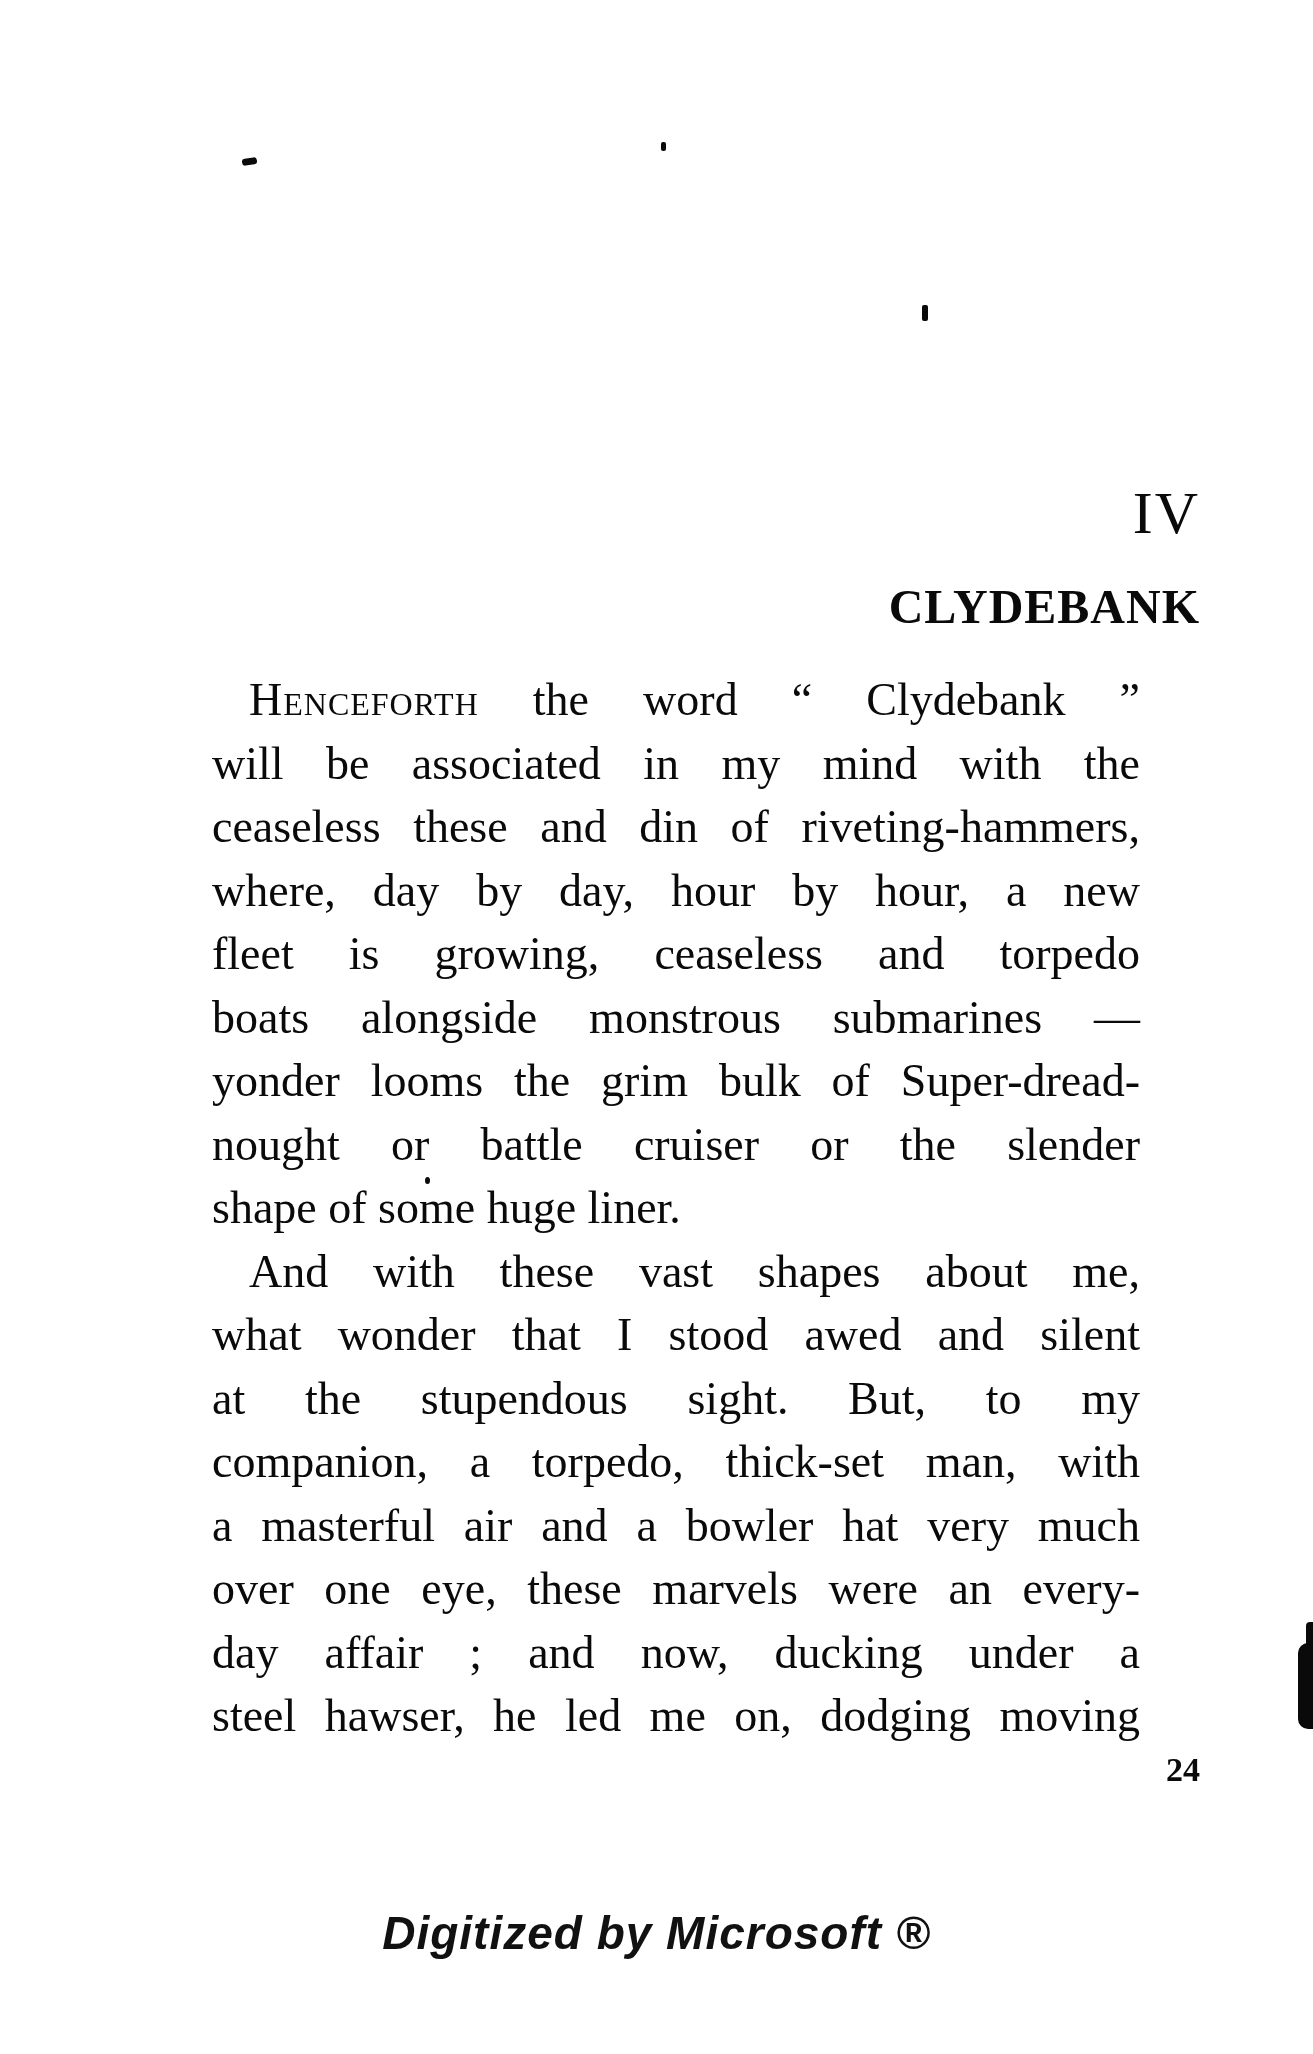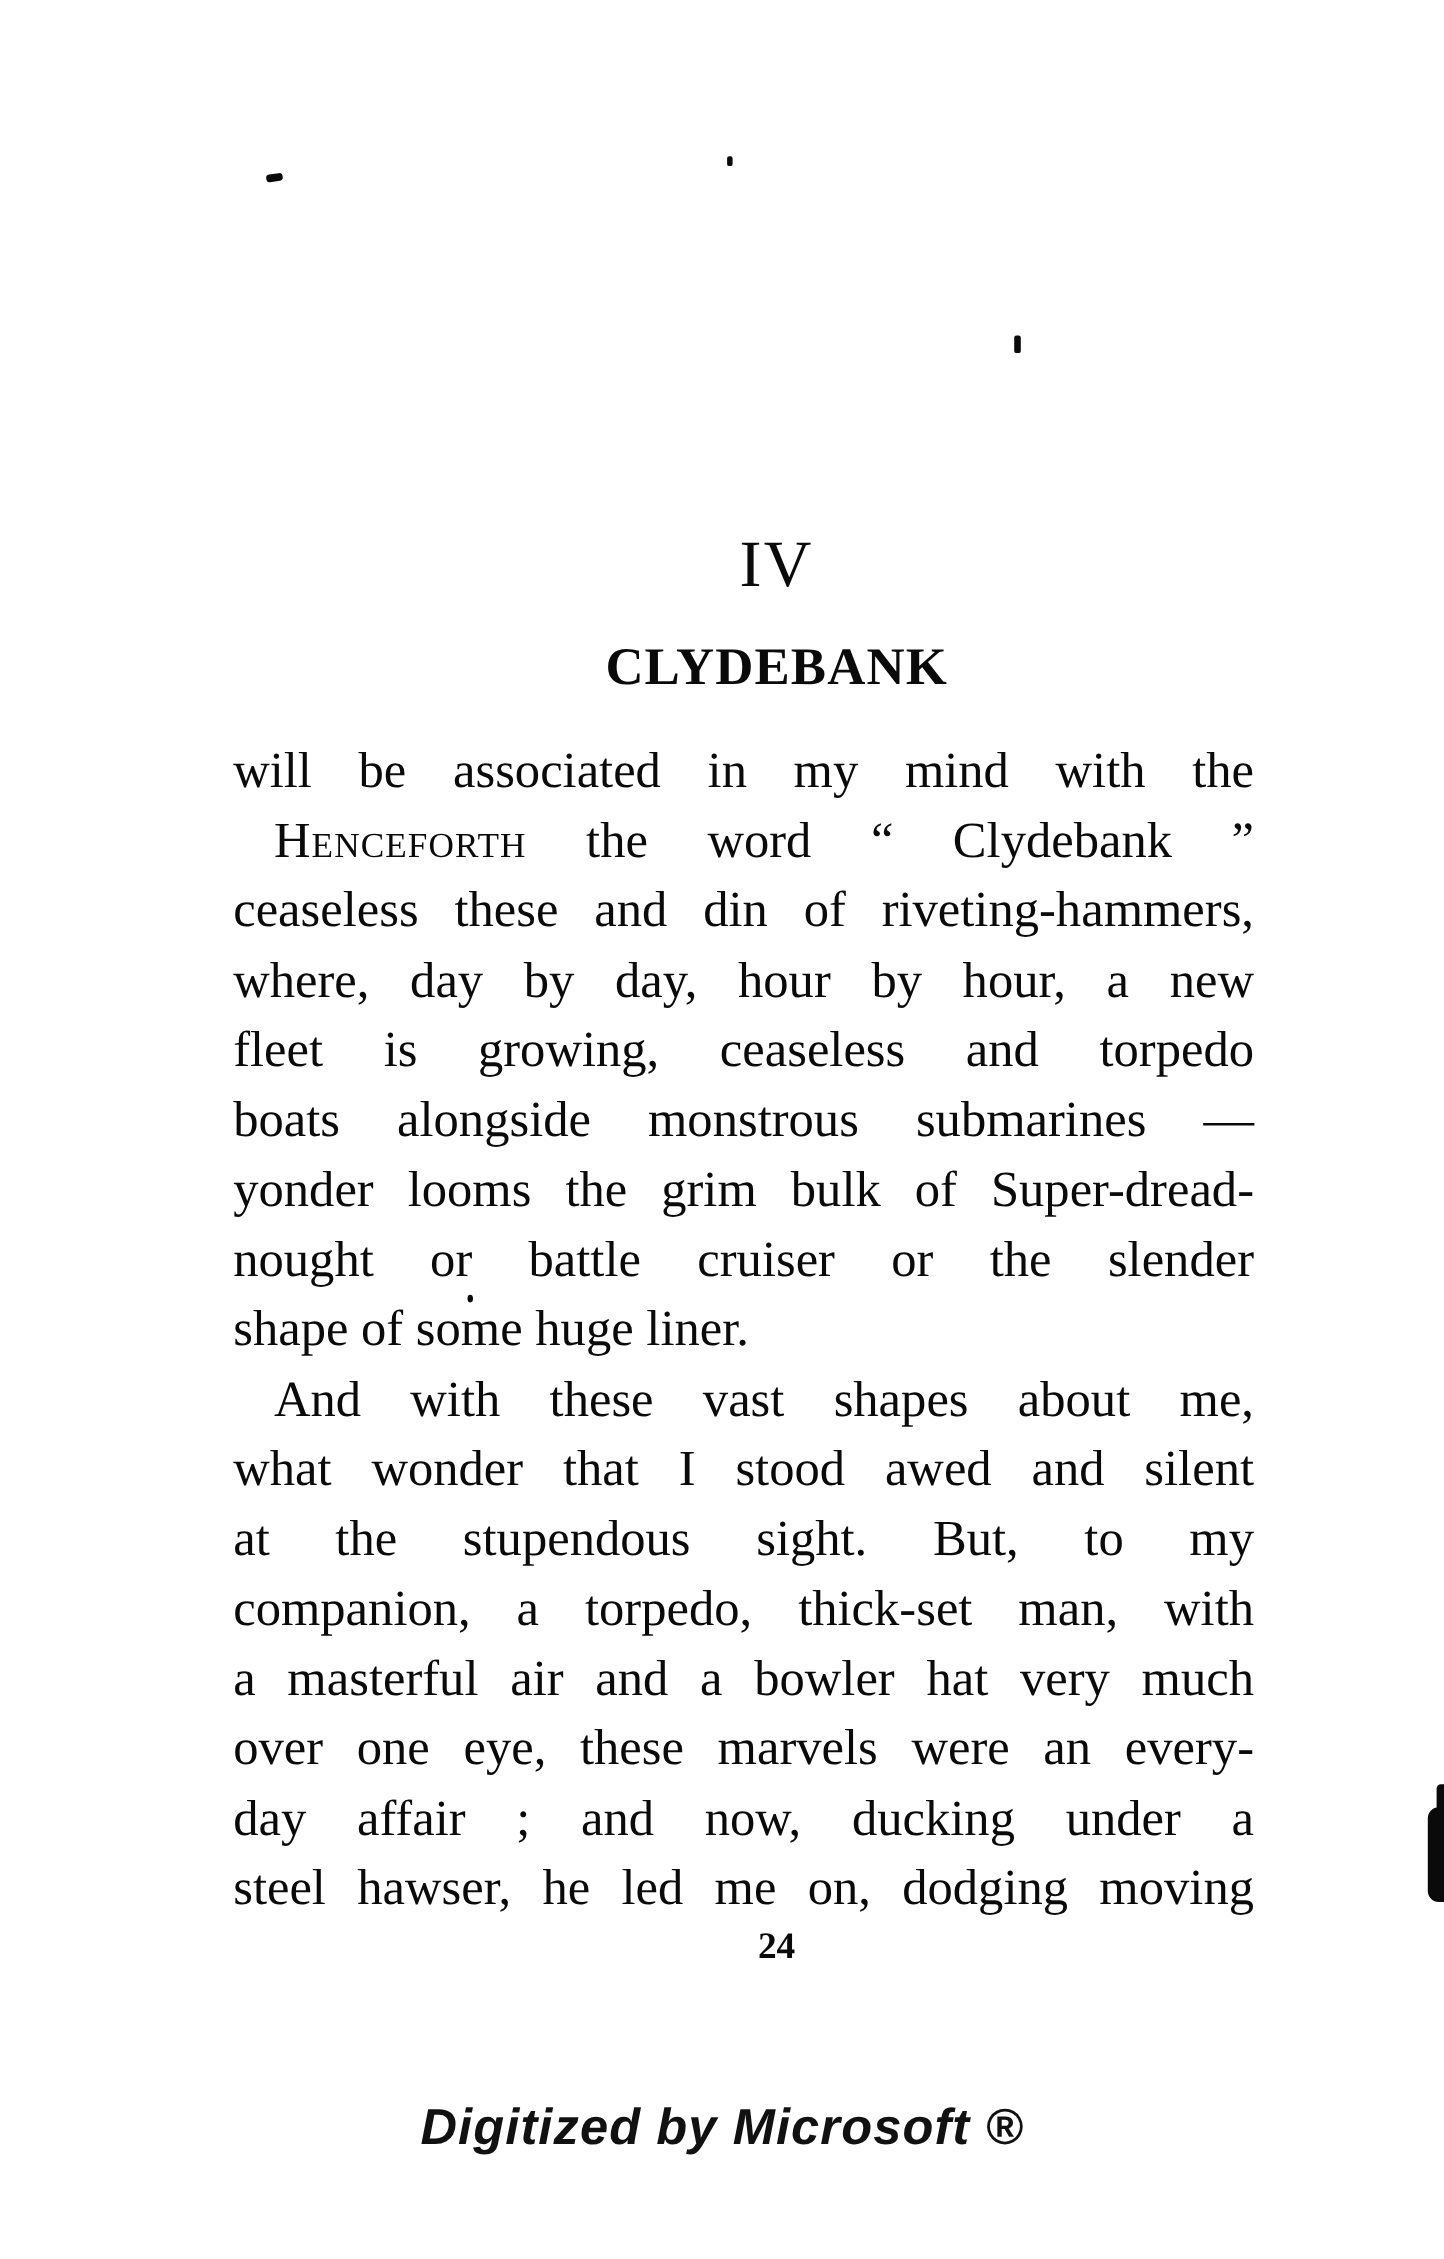--- a/index.html
+++ b/index.html
@@ -10,21 +10,21 @@
     overflow: hidden;
     font-family: "Liberation Serif", "DejaVu Serif", serif;
     color: #0a0a0a;
   }
   .page { position: absolute; inset: 0; }
 
   
   .centered-col {
     position: absolute;
     left: 212px; width: 988px;
-    text-align: center;
+    text-align: right;
   }
   .chapter-number {
     top: 483px;
     font-size: 60px;
     line-height: 1;
     letter-spacing: 2px;
   }
   .chapter-title {
     top: 583px;
     font-size: 48px;
@@ -83,22 +83,22 @@
 <body>
 
 <div class="page">
 
   <div class="centered-col chapter-number">IV</div>
 
   <div class="centered-col chapter-title">CLYDEBANK</div>
 
   <div class="body-text">
       <div class="paragraph">
+        <div class="line line-indent"><span class="smallcaps">Henceforth</span> the word “ Clydebank ”</div>
         <div class="line">will be associated in my mind with the</div>
-        <div class="line line-indent"><span class="smallcaps">Henceforth</span> the word “ Clydebank ”</div>
         <div class="line">ceaseless these and din of riveting-hammers,</div>
         <div class="line">where, day by day, hour by hour, a new</div>
         <div class="line">fleet is growing, ceaseless and torpedo</div>
         <div class="line">boats alongside monstrous submarines —</div>
         <div class="line">yonder looms the grim bulk of Super-dread-</div>
         <div class="line">nought or battle cruiser or the slender</div>
         <div class="line line-last">shape of some huge liner.</div>
       </div>
       <div class="paragraph">
         <div class="line line-indent">And with these vast shapes about me,</div>

